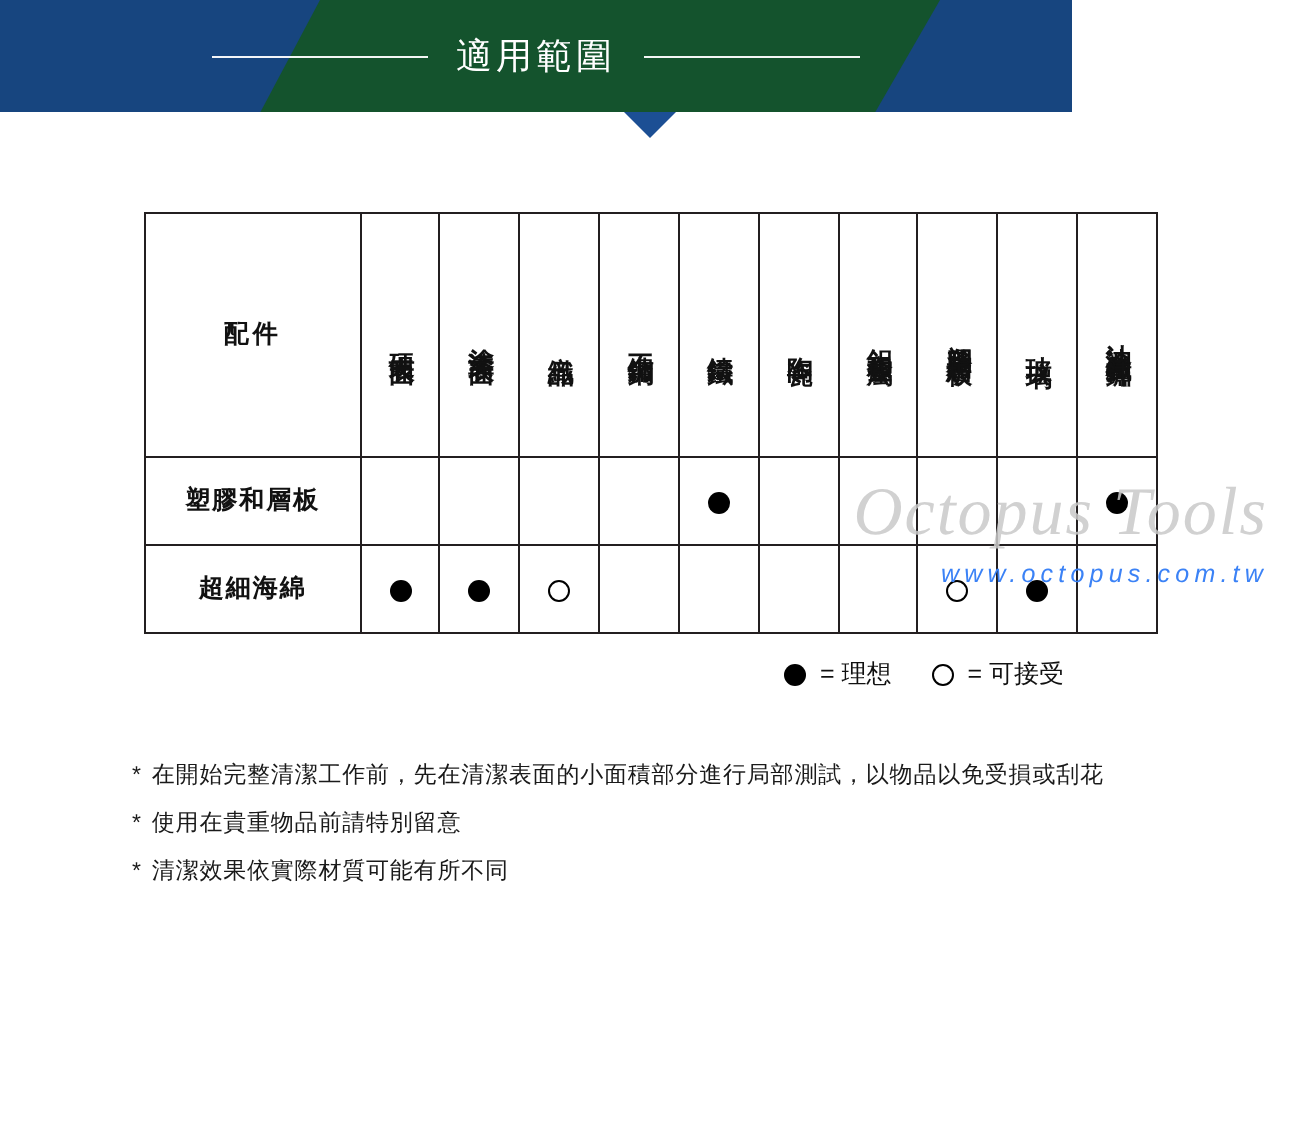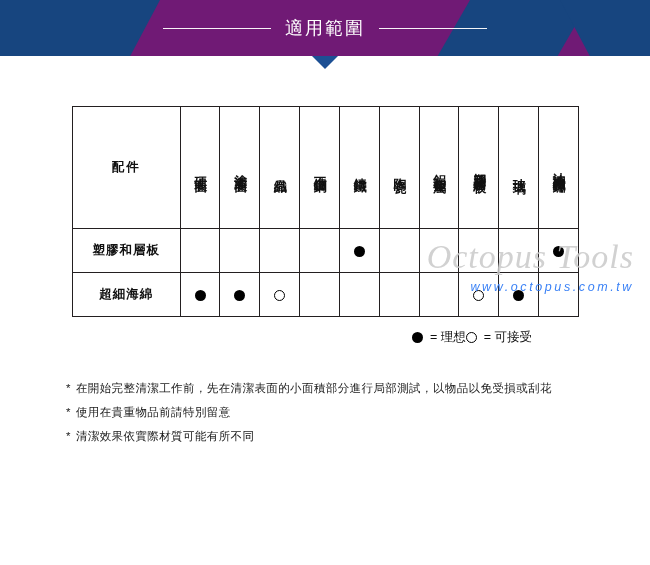--- a/index.html
+++ b/index.html
@@ -12,23 +12,23 @@
     height: 565px;
     font-family: "Liberation Sans", sans-serif;
     background: #ffffff;
     overflow: hidden;
     position: relative;
   }
 
   
   .banner {
     position: relative;
-    width: 650px;
+    width: 536px;
     height: 56px;
-    background: #701a75;
+    background: #14532d;
     overflow: hidden;
   }
   .banner .shard {
     position: absolute;
     top: 0;
     height: 56px;
     background: #17457f;
   }
   .shard-a {
     left: 0;
@@ -147,20 +147,21 @@
   }
   .dot-filled { background: #000; }
   .dot-open { background: transparent; border: 1.6px solid #000; }
 
   
   .legend {
     margin: 12px 46px 0 0;
     display: flex;
     justify-content: flex-end;
     align-items: center;
+    gap: 20px;
     font-size: 12.5px;
     color: #111;
     padding-right: 46px;
   }
   .legend-item { display: inline-flex; align-items: center; gap: 7px; }
 
   
   .notes {
     margin: 30px 0 0 40px;
     color: #1a1a1a;

